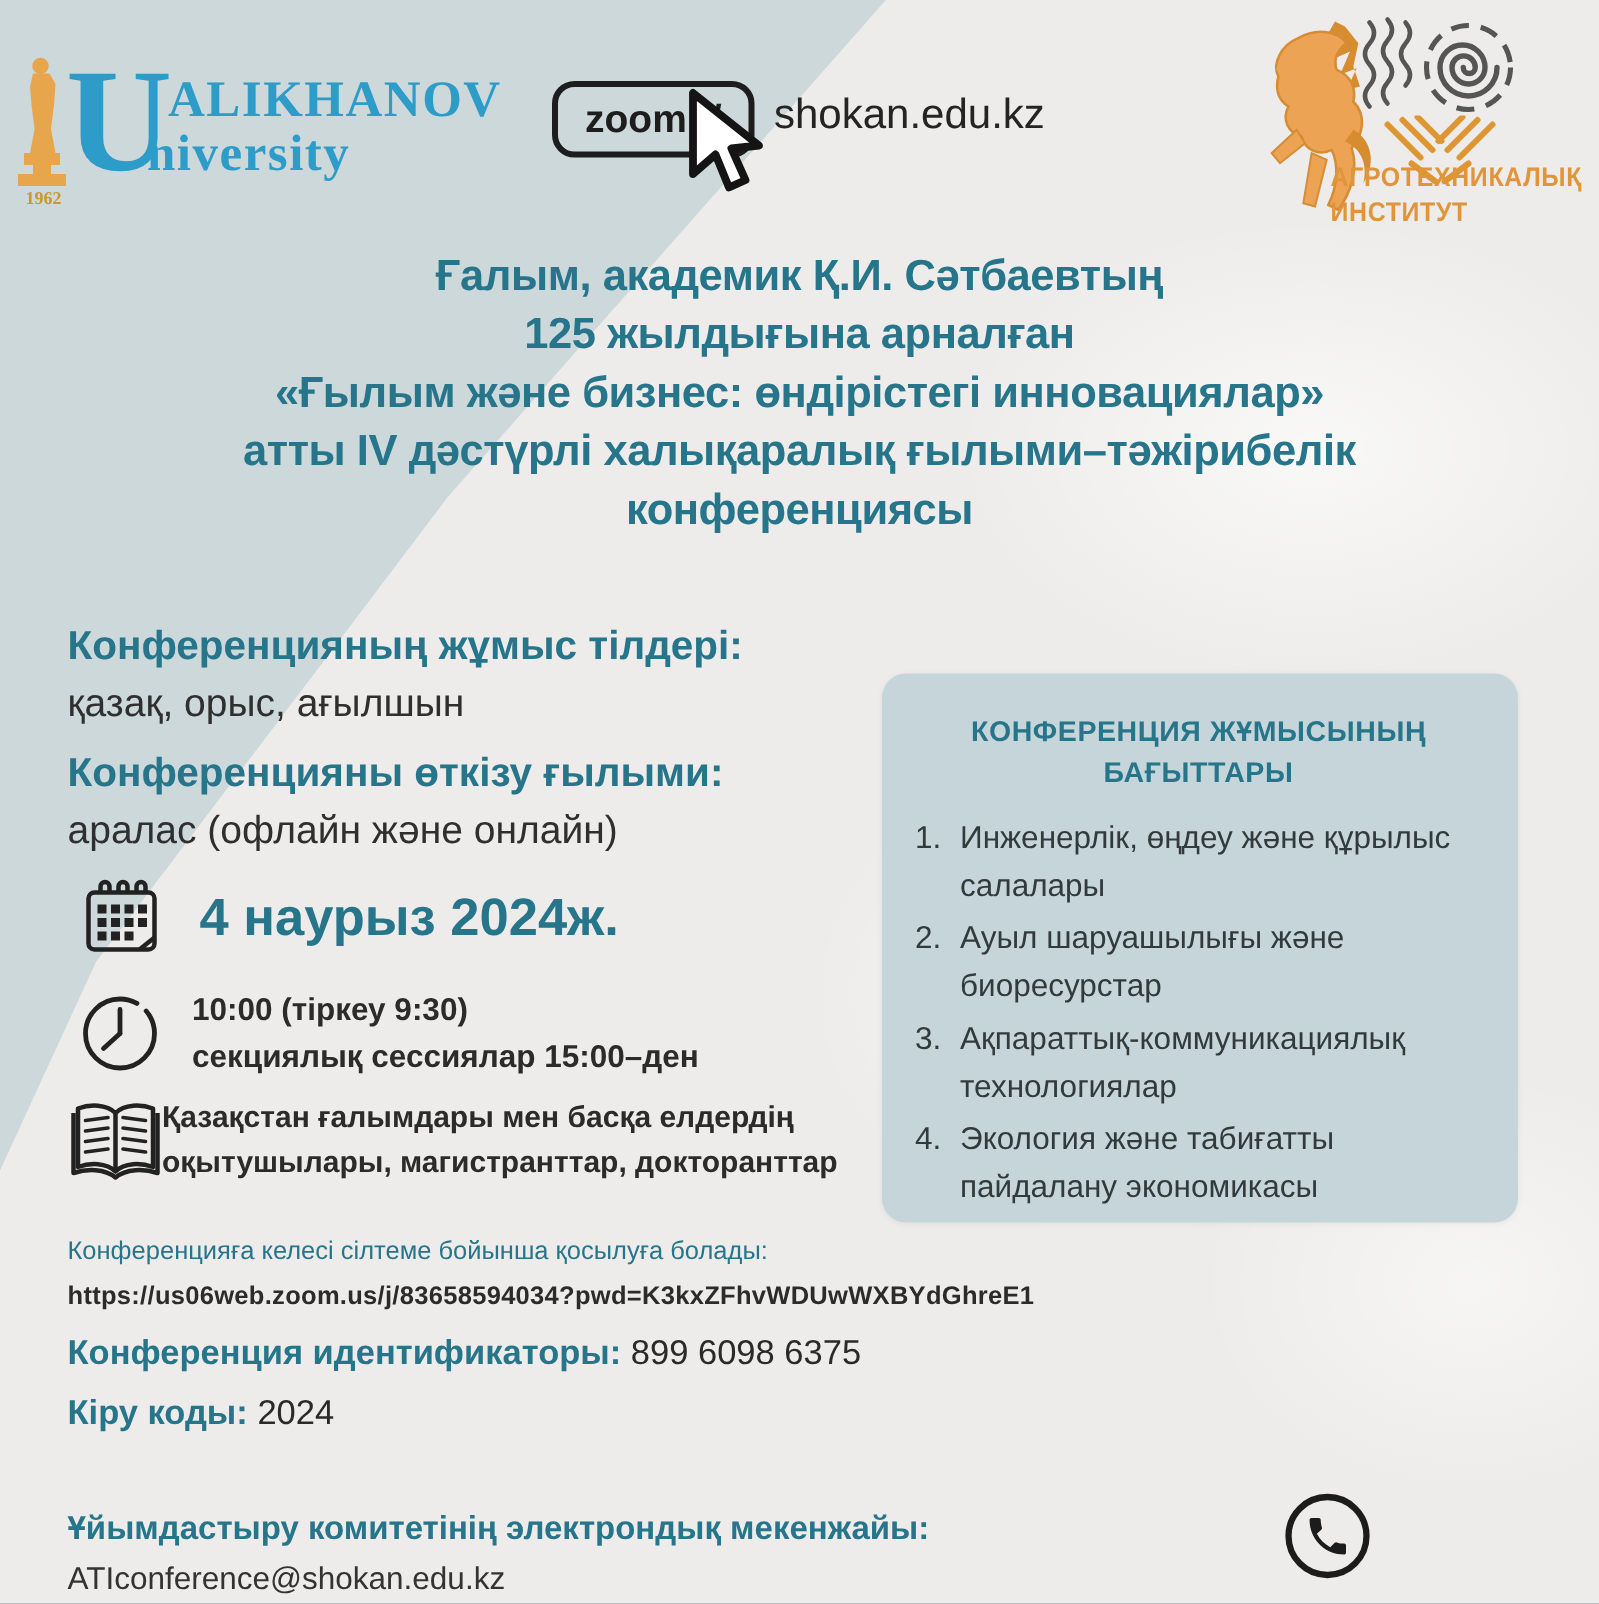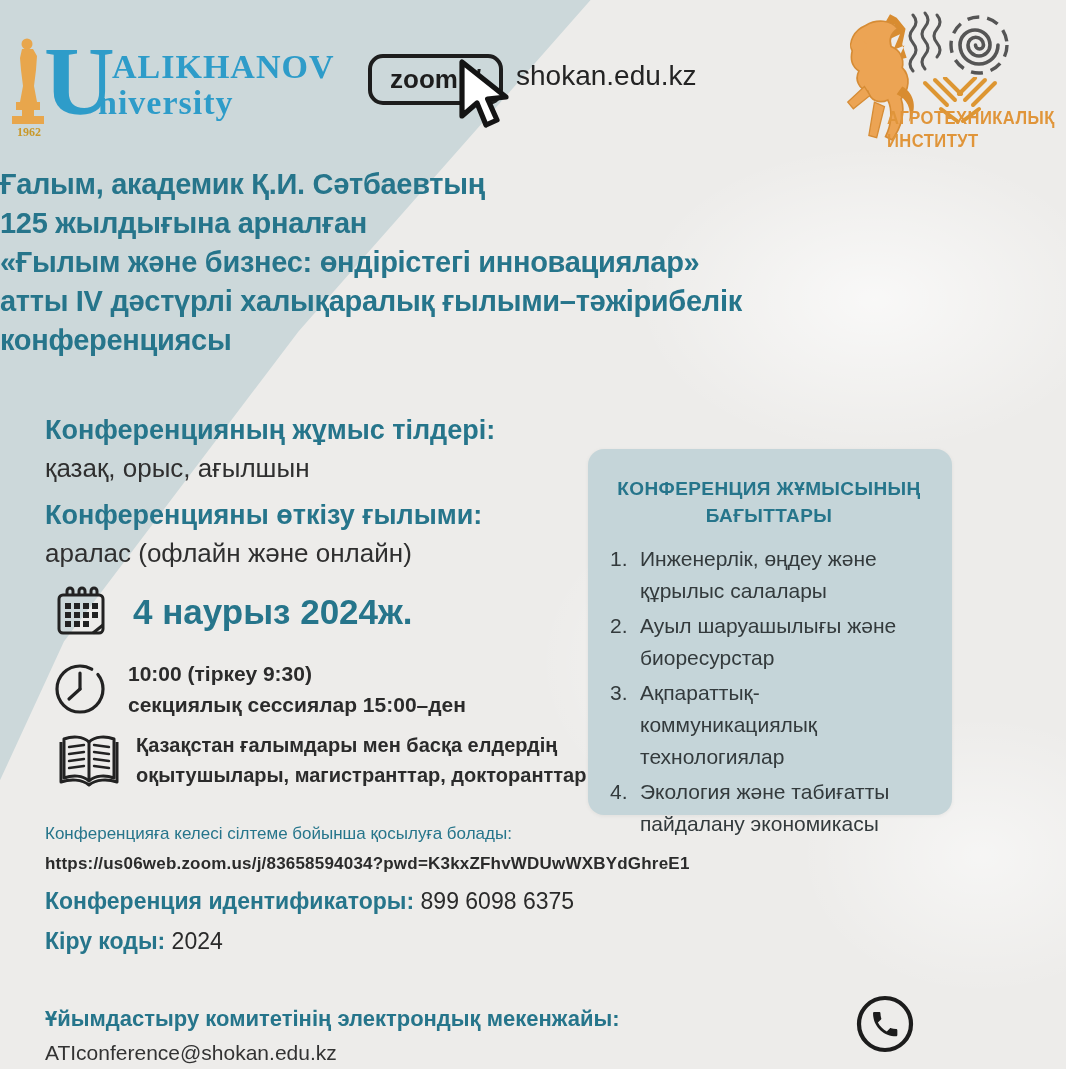--- a/index.html
+++ b/index.html
@@ -49,37 +49,37 @@
   .inst-logo .spiral{position:absolute;left:62px;top:2px;}
   .inst-logo .wheat{position:absolute;left:72px;top:72px;}
   .inst-logo .t1,.inst-logo .t2{
     position:absolute;left:42px;color:#e0953a;font-weight:bold;font-size:18px;
     letter-spacing:.5px;transform:scaleX(.92);transform-origin:left;white-space:nowrap;
   }
   .inst-logo .t1{top:103px;}
   .inst-logo .t2{top:126px;}
   
   .title{
-    position:absolute;left:0;right:0;top:165px;text-align:left;
+    position:absolute;left:0;right:0;top:165px;text-align:center;
     color:var(--teal);font-weight:bold;font-size:29px;line-height:39px;letter-spacing:-.3px;
   }
   
   .left-info{position:absolute;left:45px;top:415px;width:540px;}
   .left-info .lbl{color:var(--teal);font-weight:bold;font-size:27px;margin-bottom:7px;}
   .left-info .val{color:#2f2f2f;font-size:26px;margin-bottom:16px;}
   .icon-row{position:absolute;display:flex;align-items:center;}
   .row-date{left:55px;top:585px;gap:24px;}
   .row-date .txt{color:var(--teal);font-weight:bold;font-size:35px;}
   .row-time{left:52px;top:658px;gap:20px;}
   .row-time .txt{color:#2b2b2b;font-weight:bold;font-size:21px;line-height:31px;}
-  .row-aud{left:58px;top:730px;gap:16px;}
+  .row-aud{left:46px;top:730px;}
   .row-aud .txt{color:#2b2b2b;font-weight:bold;font-size:20px;line-height:30px;}
   
   .dir-box{
-    position:absolute;left:588px;top:449px;width:364px;height:366px;
+    position:absolute;left:588px;top:449px;width:424px;height:366px;
     background:#c5d5d9;border-radius:16px;padding:26px 24px 24px 22px;
     box-shadow:0 1px 4px rgba(0,0,0,.06);
   }
   .dir-box .hdr{
     text-align:center;color:var(--teal);font-weight:bold;font-size:19px;
     line-height:27px;letter-spacing:.4px;margin-bottom:14px;
   }
   .dir-box ol{list-style:none;}
   .dir-box li{display:flex;font-size:21px;color:#333a3c;line-height:32px;margin-bottom:3px;}
   .dir-box li .num{flex:0 0 30px;}

